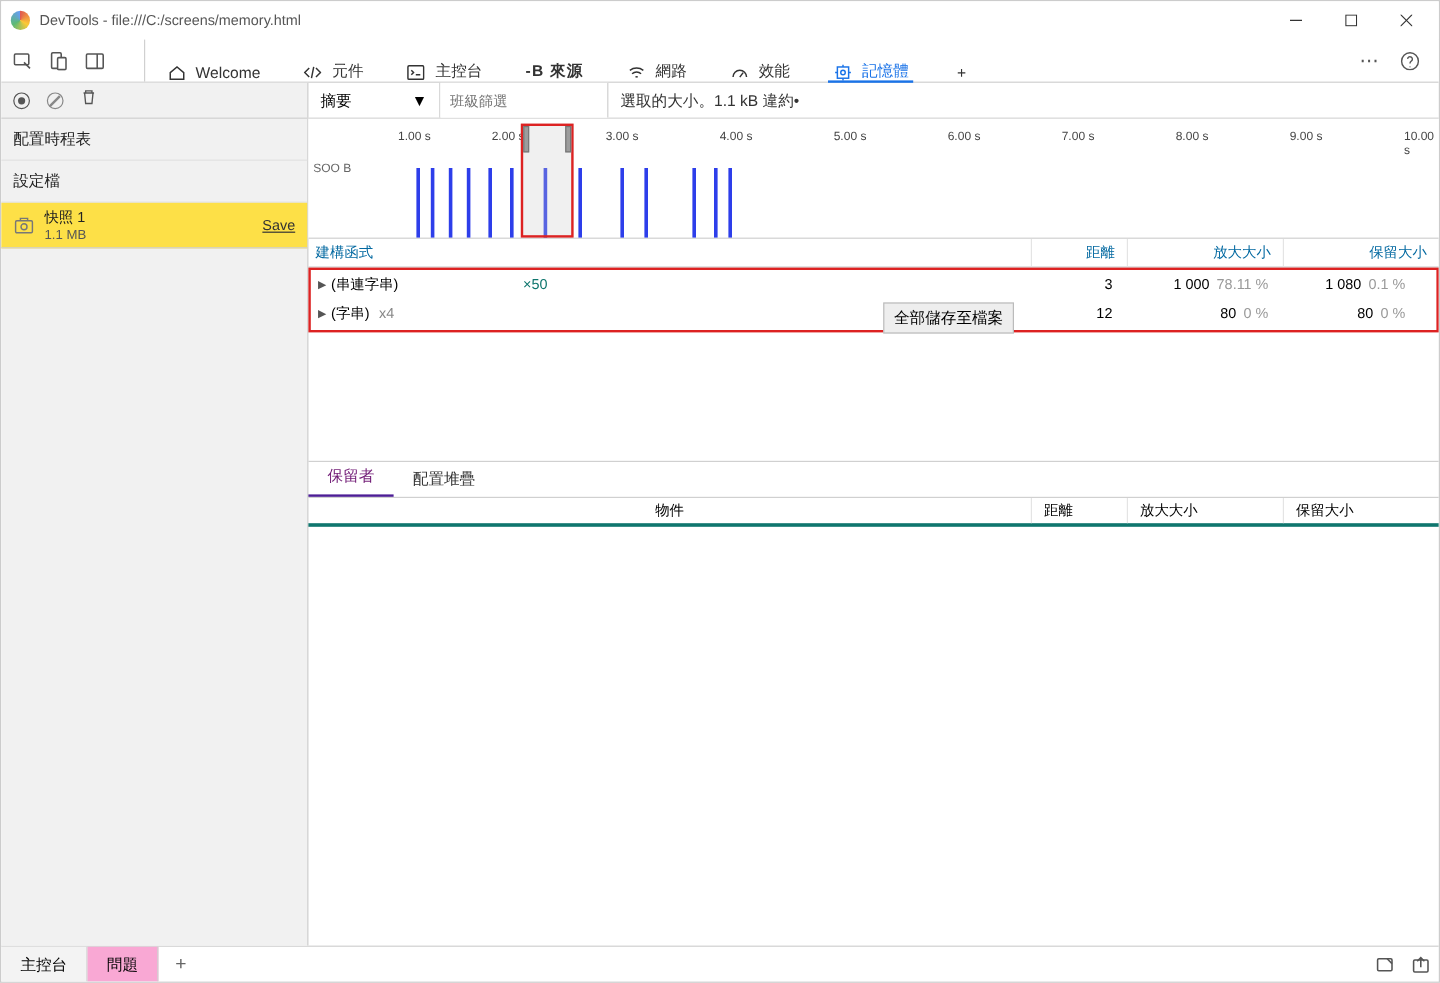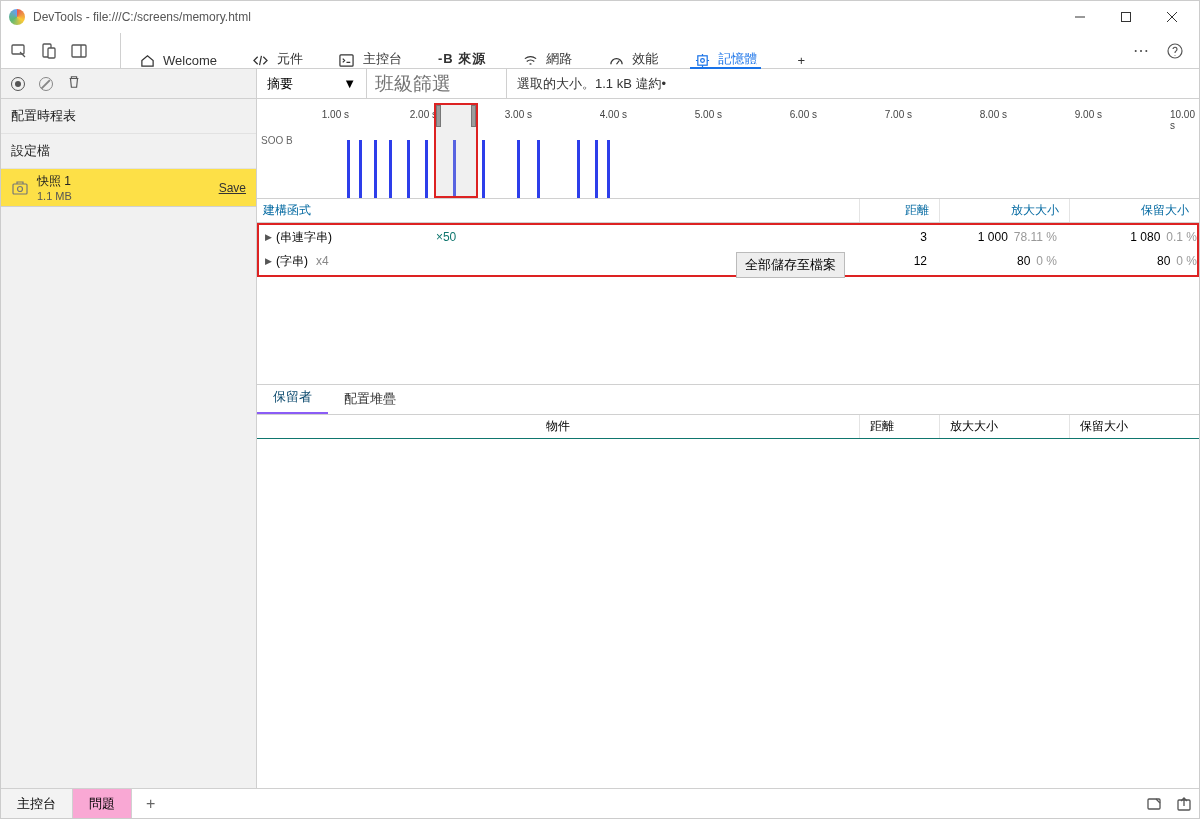--- a/index.html
+++ b/index.html
@@ -44,21 +44,21 @@
 .snapshot-meta .sn-name { color:#222; }
 .snapshot-meta .sn-size { color:#555; font-size:11px; }
 .snapshot-save { margin-left:auto; font-size:12px; text-decoration:underline; color:#333; }
 
 
 .content { flex:1; display:flex; flex-direction:column; }
 
 
 .filterbar { height:30px; border-bottom:1px solid #d0d0d0; display:flex; align-items:center; font-size:13px; }
 .filterbar .dd { width:110px; height:100%; display:flex; align-items:center; padding:0 10px; justify-content:space-between; border-right:1px solid #d0d0d0;}
-.filterbar .filter-input { height:100%; border:none; outline:none; padding:0 8px; border-right:1px solid #d0d0d0; width:140px; font-size:19px; }
+.filterbar .filter-input { height:100%; border:none; outline:none; padding:0 8px; border-right:1px solid #d0d0d0; width:140px; font-size:12px; }
 .filterbar .status-text { padding:0 10px; color:#333; }
 
 
 .timeline { height:100px; border-bottom:1px solid #d0d0d0; position:relative; background:#fff; }
 .timeline .tick { position:absolute; top:10px; font-size:10px; color:#444; transform:translateX(-100%); }
 .timeline .ylabel { position:absolute; left:4px; top:36px; font-size:10px; color:#666; }
 .timeline .bar { position:absolute; bottom:0; width:3px; background:#2d3eea; }
 .timeline .sel-box { position:absolute; top:4px; bottom:0; border:2px solid #d22; background:rgba(200,200,200,0.28); }
 .timeline .handle { position:absolute; top:6px; width:5px; height:22px; background:#9c9c9c; border:1px solid #777; }
 
@@ -71,32 +71,32 @@
 .col-retain { width:130px; text-align:right; padding-right:10px; }
 .thead > div { border-left:1px solid #e4e4e4; height:100%; display:flex; align-items:center; justify-content:flex-end;}
 .thead > div:first-child { border-left:none; justify-content:flex-start;}
 .tbody-wrap { border:2px solid #d22; border-top:2px solid #d22; min-height:54px; position:relative;}
 .row { display:flex; font-size:12px; height:24px; align-items:center; }
 .row .cc { flex:1; padding-left:6px; display:flex; align-items:center; gap:4px;}
 .row .cc .tri { font-size:9px; color:#555; }
 .row .mult { color:#0f766e; margin-left:8px; padding-left:92px;}
 .cell-d { width:80px; text-align:right; padding-right:10px;}
 .cell-sh { width:130px; text-align:right; padding-right:10px; display:flex; justify-content:flex-end; gap:6px;}
-.cell-rt { width:130px; text-align:right; padding-right:0; display:flex; justify-content:flex-end; gap:6px;}
+.cell-rt { width:130px; text-align:right; padding-right:26px; display:flex; justify-content:flex-end; gap:6px;}
 .pct { color:#999; }
 .ctx-menu { position:absolute; left:477px; top:27px; background:#eee; border:1px solid #bbb; font-size:13px; padding:3px 8px; }
 .empty-area { height:108px; border-bottom:1px solid #d0d0d0;}
 
 
 .rtabs { display:flex; border-bottom:1px solid #d0d0d0; height:30px; align-items:flex-end; }
 .rtab { padding:6px 16px; font-size:13px; color:#333; }
-.rtab.active { color:#0c4a6e; border-bottom:2px solid #8b5cf6; }
-
-
-.rhead { display:flex; border-bottom:1px solid #0f766e; font-size:12px; height:24px; align-items:center;justify-content:flex-end; }
+.rtab.active { color:#701a75; border-bottom:2px solid #4c1d95; }
+
+
+.rhead { display:flex; border-bottom:3px solid #0f766e; font-size:12px; height:24px; align-items:center;justify-content:flex-end; }
 .rhead .rcol-obj { flex:1; text-align:center; }
 .rhead .rcol { width:130px; text-align:left; padding-left:10px; border-left:1px solid #e4e4e4; height:100%; display:flex; align-items:center;}
 .rhead .rcol-dist { width:80px; }
 
 
 .bottombar { height:30px; border-top:1px solid #d0d0d0; display:flex; align-items:center; }
 .btab { padding:0 16px; font-size:13px; height:100%; display:flex; align-items:center; border-right:1px solid #d0d0d0;}
 .btab:first-child { background:#f3f3f3; }
 .bplus { padding:0 14px; color:#666; }
 .bottombar .bspacer { flex:1; }
@@ -248,21 +248,21 @@
     <div class="filterbar">
       <div class="dd">
           <span>摘要</span>
           <span>▼</span>
         </div>
       <input class="filter-input" placeholder="班級篩選" style="">
       <div class="status-text">選取的大小。1.1 kB   違約•</div>
     </div>
 
     <div class="timeline">
-      <span class="tick" style="left:92px">1.00 s</span>
+      <span class="tick" style="left:102px">1.00 s</span>
       <span class="tick" style="left:180px">2.00 s</span>
       <span class="tick" style="left:275px">3.00 s</span>
       <span class="tick" style="left:370px">4.00 s</span>
       <span class="tick" style="left:465px">5.00 s</span>
       <span class="tick" style="left:560px">6.00 s</span>
       <span class="tick" style="left:655px">7.00 s</span>
       <span class="tick" style="left:750px">8.00 s</span>
       <span class="tick" style="left:845px">9.00 s</span>
       <span class="tick" style="left:938px">10.00 s</span>
       <span class="ylabel">SOO B</span>

